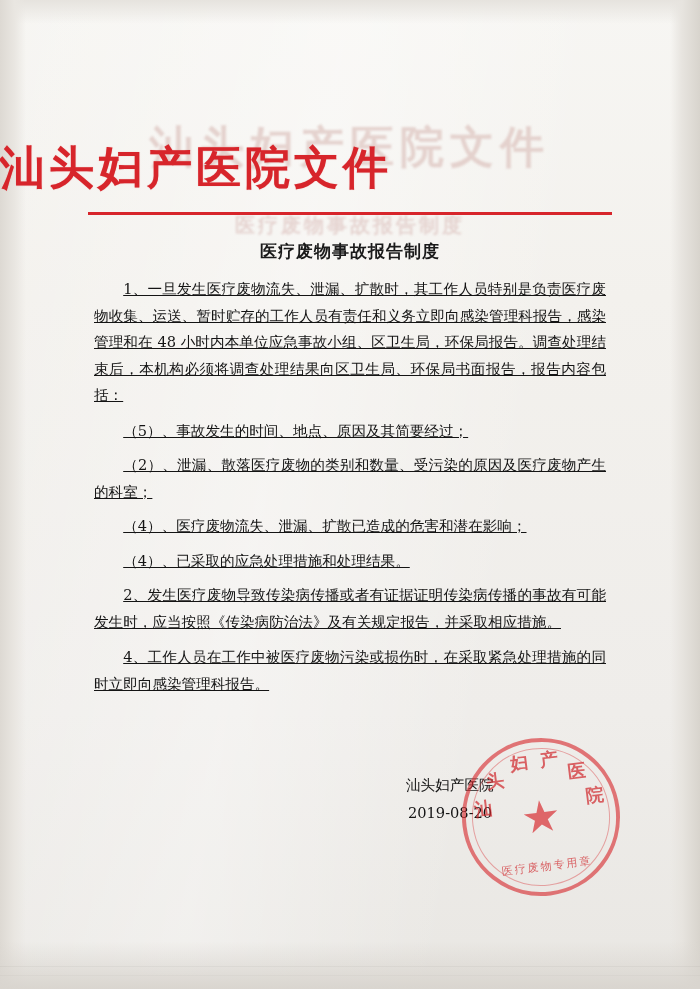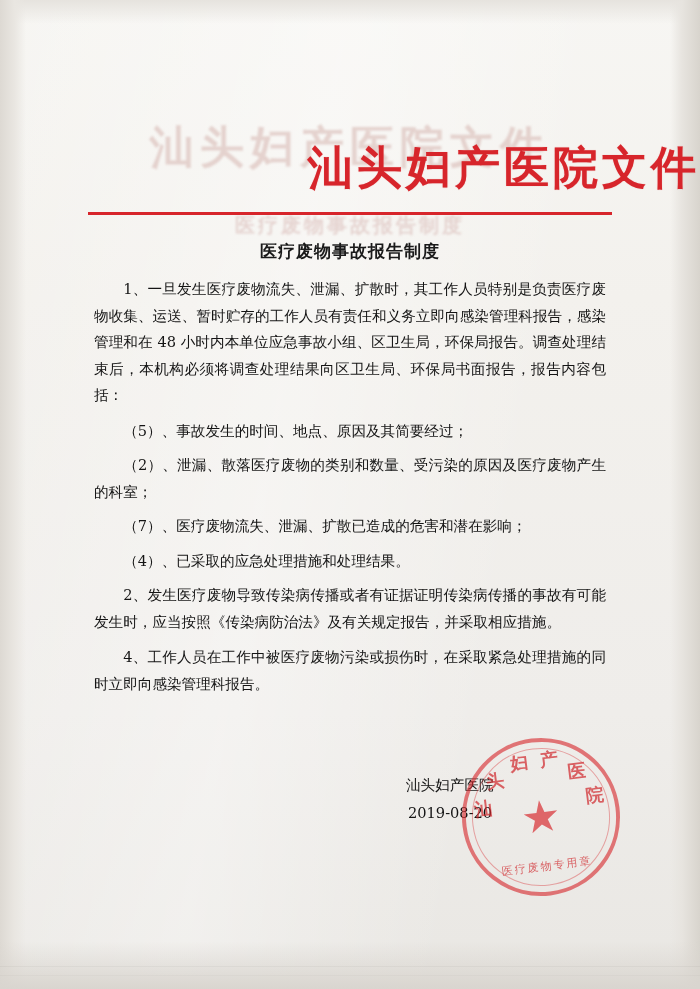--- a/index.html
+++ b/index.html
@@ -87,21 +87,21 @@
     color: rgba(214, 180, 175, 0.5);
     filter: blur(1px);
     user-select: none;
   }
 
   .doc-title {
     position: absolute;
     left: 0;
     right: 0;
     top: 138px;
-    text-align: right;
+    text-align: left;
     font-family: "DejaVu Serif", serif;
     font-weight: bold;
     font-size: 45px;
     letter-spacing: 4px;
     color: #d7252b;
     text-shadow: 0 0 1px rgba(215,37,43,0.4);
     white-space: nowrap;
   }
 
   .red-rule {
@@ -134,20 +134,21 @@
     font-family: "DejaVu Serif", serif;
     font-size: 14.6px;
     line-height: 26.5px;
     color: #141414;
     text-align: justify;
   }
   .para {
     margin: 0 0 9px 0;
     text-indent: 2em;
     text-align: justify;
+    text-decoration: underline;
   }
   .para.tight {
     margin-bottom: 8px;
   }
 
   
   .sign-block {
     position: absolute;
     right: 92px;
     top: 758px;
@@ -251,21 +252,21 @@
     <div class="doc-title">汕头妇产医院文件</div>
 
     <div class="red-rule"></div>
 
     <div class="doc-subtitle">医疗废物事故报告制度</div>
 
     <div class="body-block">
       <p class="para">1、一旦发生医疗废物流失、泄漏、扩散时，其工作人员特别是负责医疗废物收集、运送、暂时贮存的工作人员有责任和义务立即向感染管理科报告，感染管理和在 48 小时内本单位应急事故小组、区卫生局，环保局报告。调查处理结束后，本机构必须将调查处理结果向区卫生局、环保局书面报告，报告内容包括：</p>
       <p class="para tight">（5）、事故发生的时间、地点、原因及其简要经过；</p>
       <p class="para tight">（2）、泄漏、散落医疗废物的类别和数量、受污染的原因及医疗废物产生的科室；</p>
-      <p class="para tight">（7）、医疗废物流失、泄漏、扩散已造成的危害和潜在影响；</p>
+      <p class="para tight">（4）、医疗废物流失、泄漏、扩散已造成的危害和潜在影响；</p>
       <p class="para tight">（4）、已采取的应急处理措施和处理结果。</p>
       <p class="para">2、发生医疗废物导致传染病传播或者有证据证明传染病传播的事故有可能发生时，应当按照《传染病防治法》及有关规定报告，并采取相应措施。</p>
       <p class="para">4、工作人员在工作中被医疗废物污染或损伤时，在采取紧急处理措施的同时立即向感染管理科报告。</p>
     </div>
 
     <div class="sign-block">
       <div class="sign-org">汕头妇产医院</div>
       <div class="sign-date">2019-08-20</div>
     </div>
 

